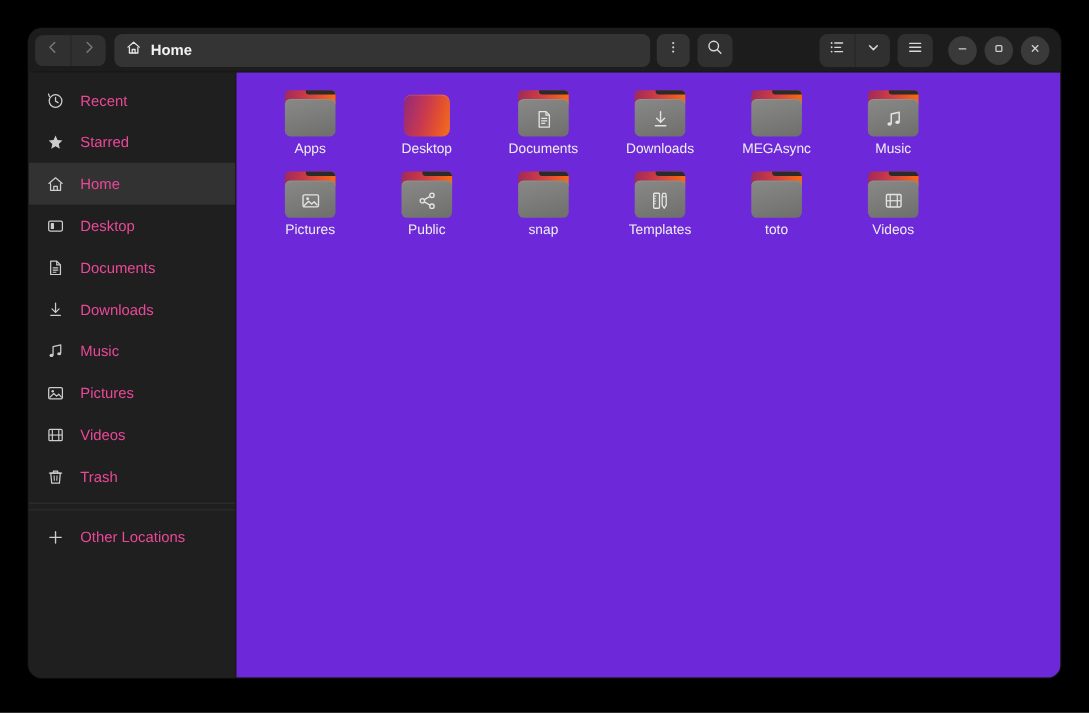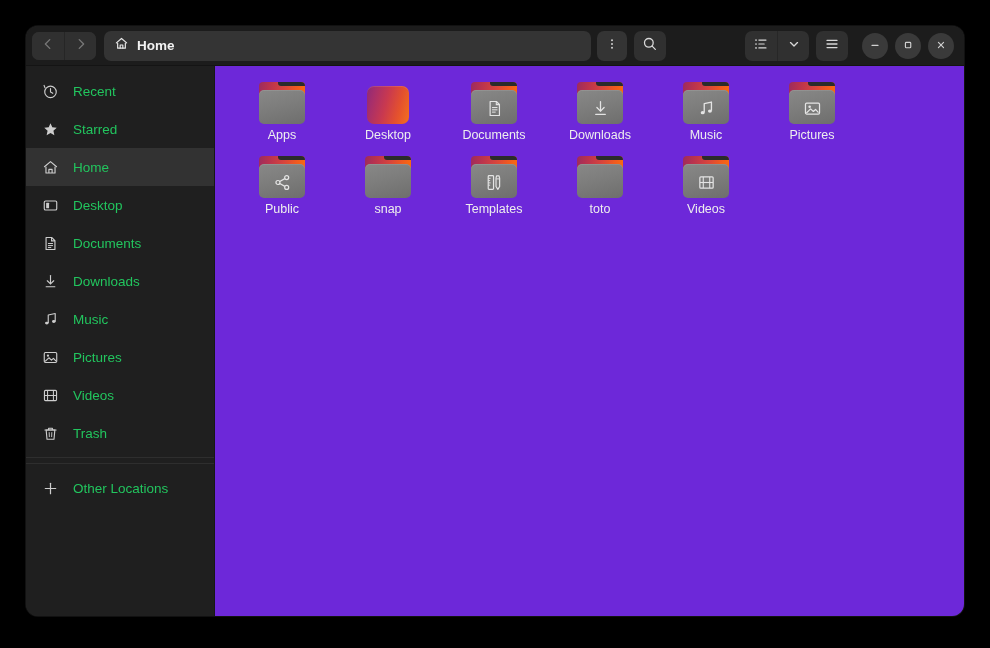--- a/index.html
+++ b/index.html
@@ -154,21 +154,21 @@
     border-right: 1px solid #171717;
     overflow: hidden;
   }
 
   .side-item {
     height: 38px;
     display: flex;
     align-items: center;
     padding-left: 16px;
     gap: 14px;
-    color: #22c55e;
+    color: #ec4899;
     font-size: 13.5px;
     cursor: default;
   }
   .side-item.selected { background: #323232; }
   .side-icon {
     width: 17px;
     height: 17px;
     flex: 0 0 17px;
     display: flex;
     align-items: center;
@@ -551,20 +551,27 @@
                 <span class="glyph">
                   <svg width="19" height="19" viewBox="0 0 20 20">
                     <line x1="10" y1="2.8" x2="10" y2="12.6" stroke="#f0f0f0" stroke-width="1.35" stroke-linecap="round"></line>
                     <polyline points="6.2,9 10,12.8 13.8,9" fill="none" stroke="#f0f0f0" stroke-width="1.35" stroke-linecap="round" stroke-linejoin="round"></polyline>
                     <line x1="5" y1="16.2" x2="15" y2="16.2" stroke="#f0f0f0" stroke-width="1.35" stroke-linecap="round"></line>
                   </svg>
                 </span>
               </div>
             </div>
             <div class="item-label">Downloads</div>
+          </div>
+          <div class="grid-item">
+            <div class="folder">
+              <div class="tab"></div>
+              <div class="body"></div>
+            </div>
+            <div class="item-label">MEGAsync</div>
           </div>
           <div class="grid-item">
             <div class="folder">
               <div class="tab"></div>
               <div class="body">
                 <span class="glyph">
                   <svg width="19" height="19" viewBox="0 0 20 20">
                     <path d="M7.6 14.2 V4.9 L15.2 3.2 V12.4" fill="none" stroke="#f0f0f0" stroke-width="1.4" stroke-linejoin="round"></path>
                     <ellipse cx="6" cy="14.4" rx="2.1" ry="1.7" fill="#f0f0f0"></ellipse>
                     <ellipse cx="13.6" cy="12.7" rx="2.1" ry="1.7" fill="#f0f0f0"></ellipse>

